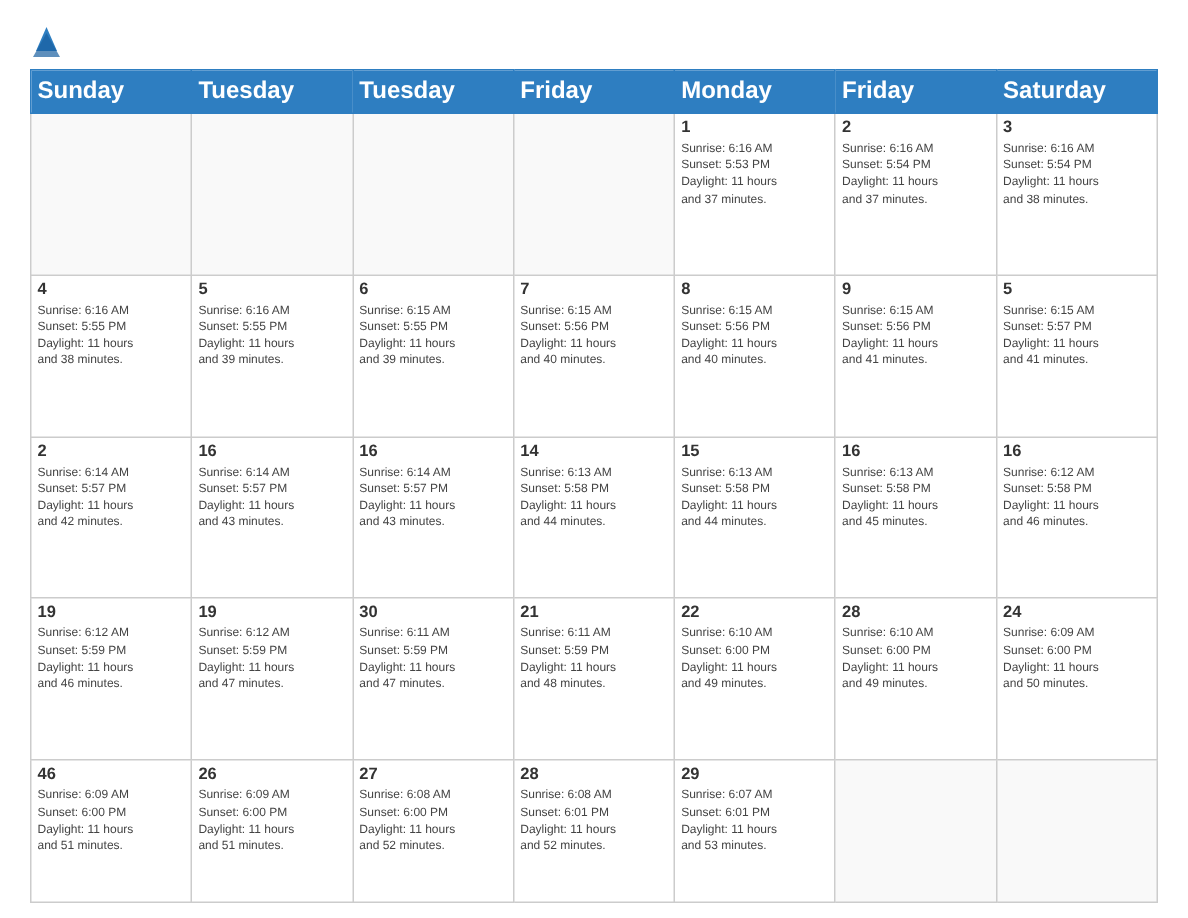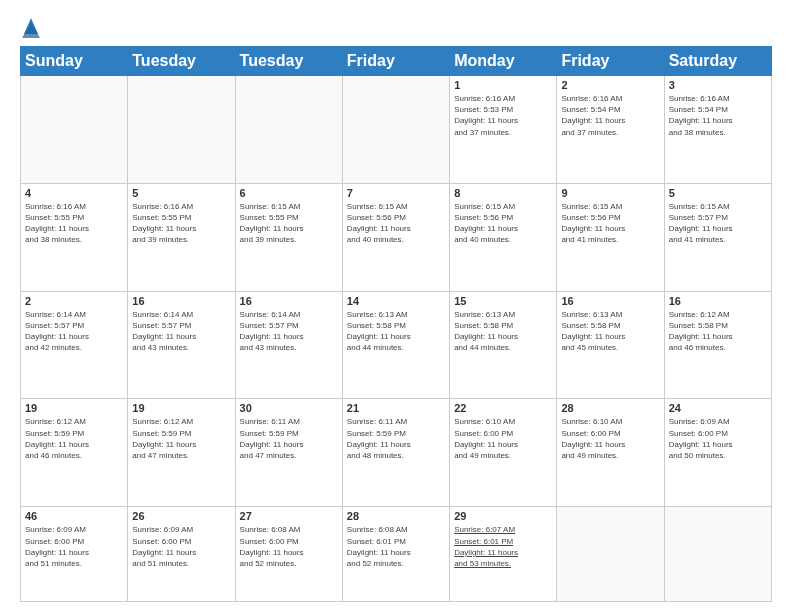--- a/index.html
+++ b/index.html
@@ -341,21 +341,21 @@
           </td>
           <td>
             <span class="day-num">28</span>
             <div class="day-info" style="white-space: pre-line;">Sunrise: 6:08 AM
 Sunset: 6:01 PM
 Daylight: 11 hours
 and 52 minutes.</div>
           </td>
           <td>
             <span class="day-num">29</span>
-            <div class="day-info" style="white-space: pre-line; text-decoration: underline;">Sunrise: 6:07 AM
+            <div class="day-info" style="white-space: pre-line;">Sunrise: 6:07 AM
 Sunset: 6:01 PM
 Daylight: 11 hours
 and 53 minutes.</div>
           </td>
           <td class="empty-cell"></td>
           <td class="empty-cell"></td>
         </tr>
       </tbody>
   </table>
 </div>

